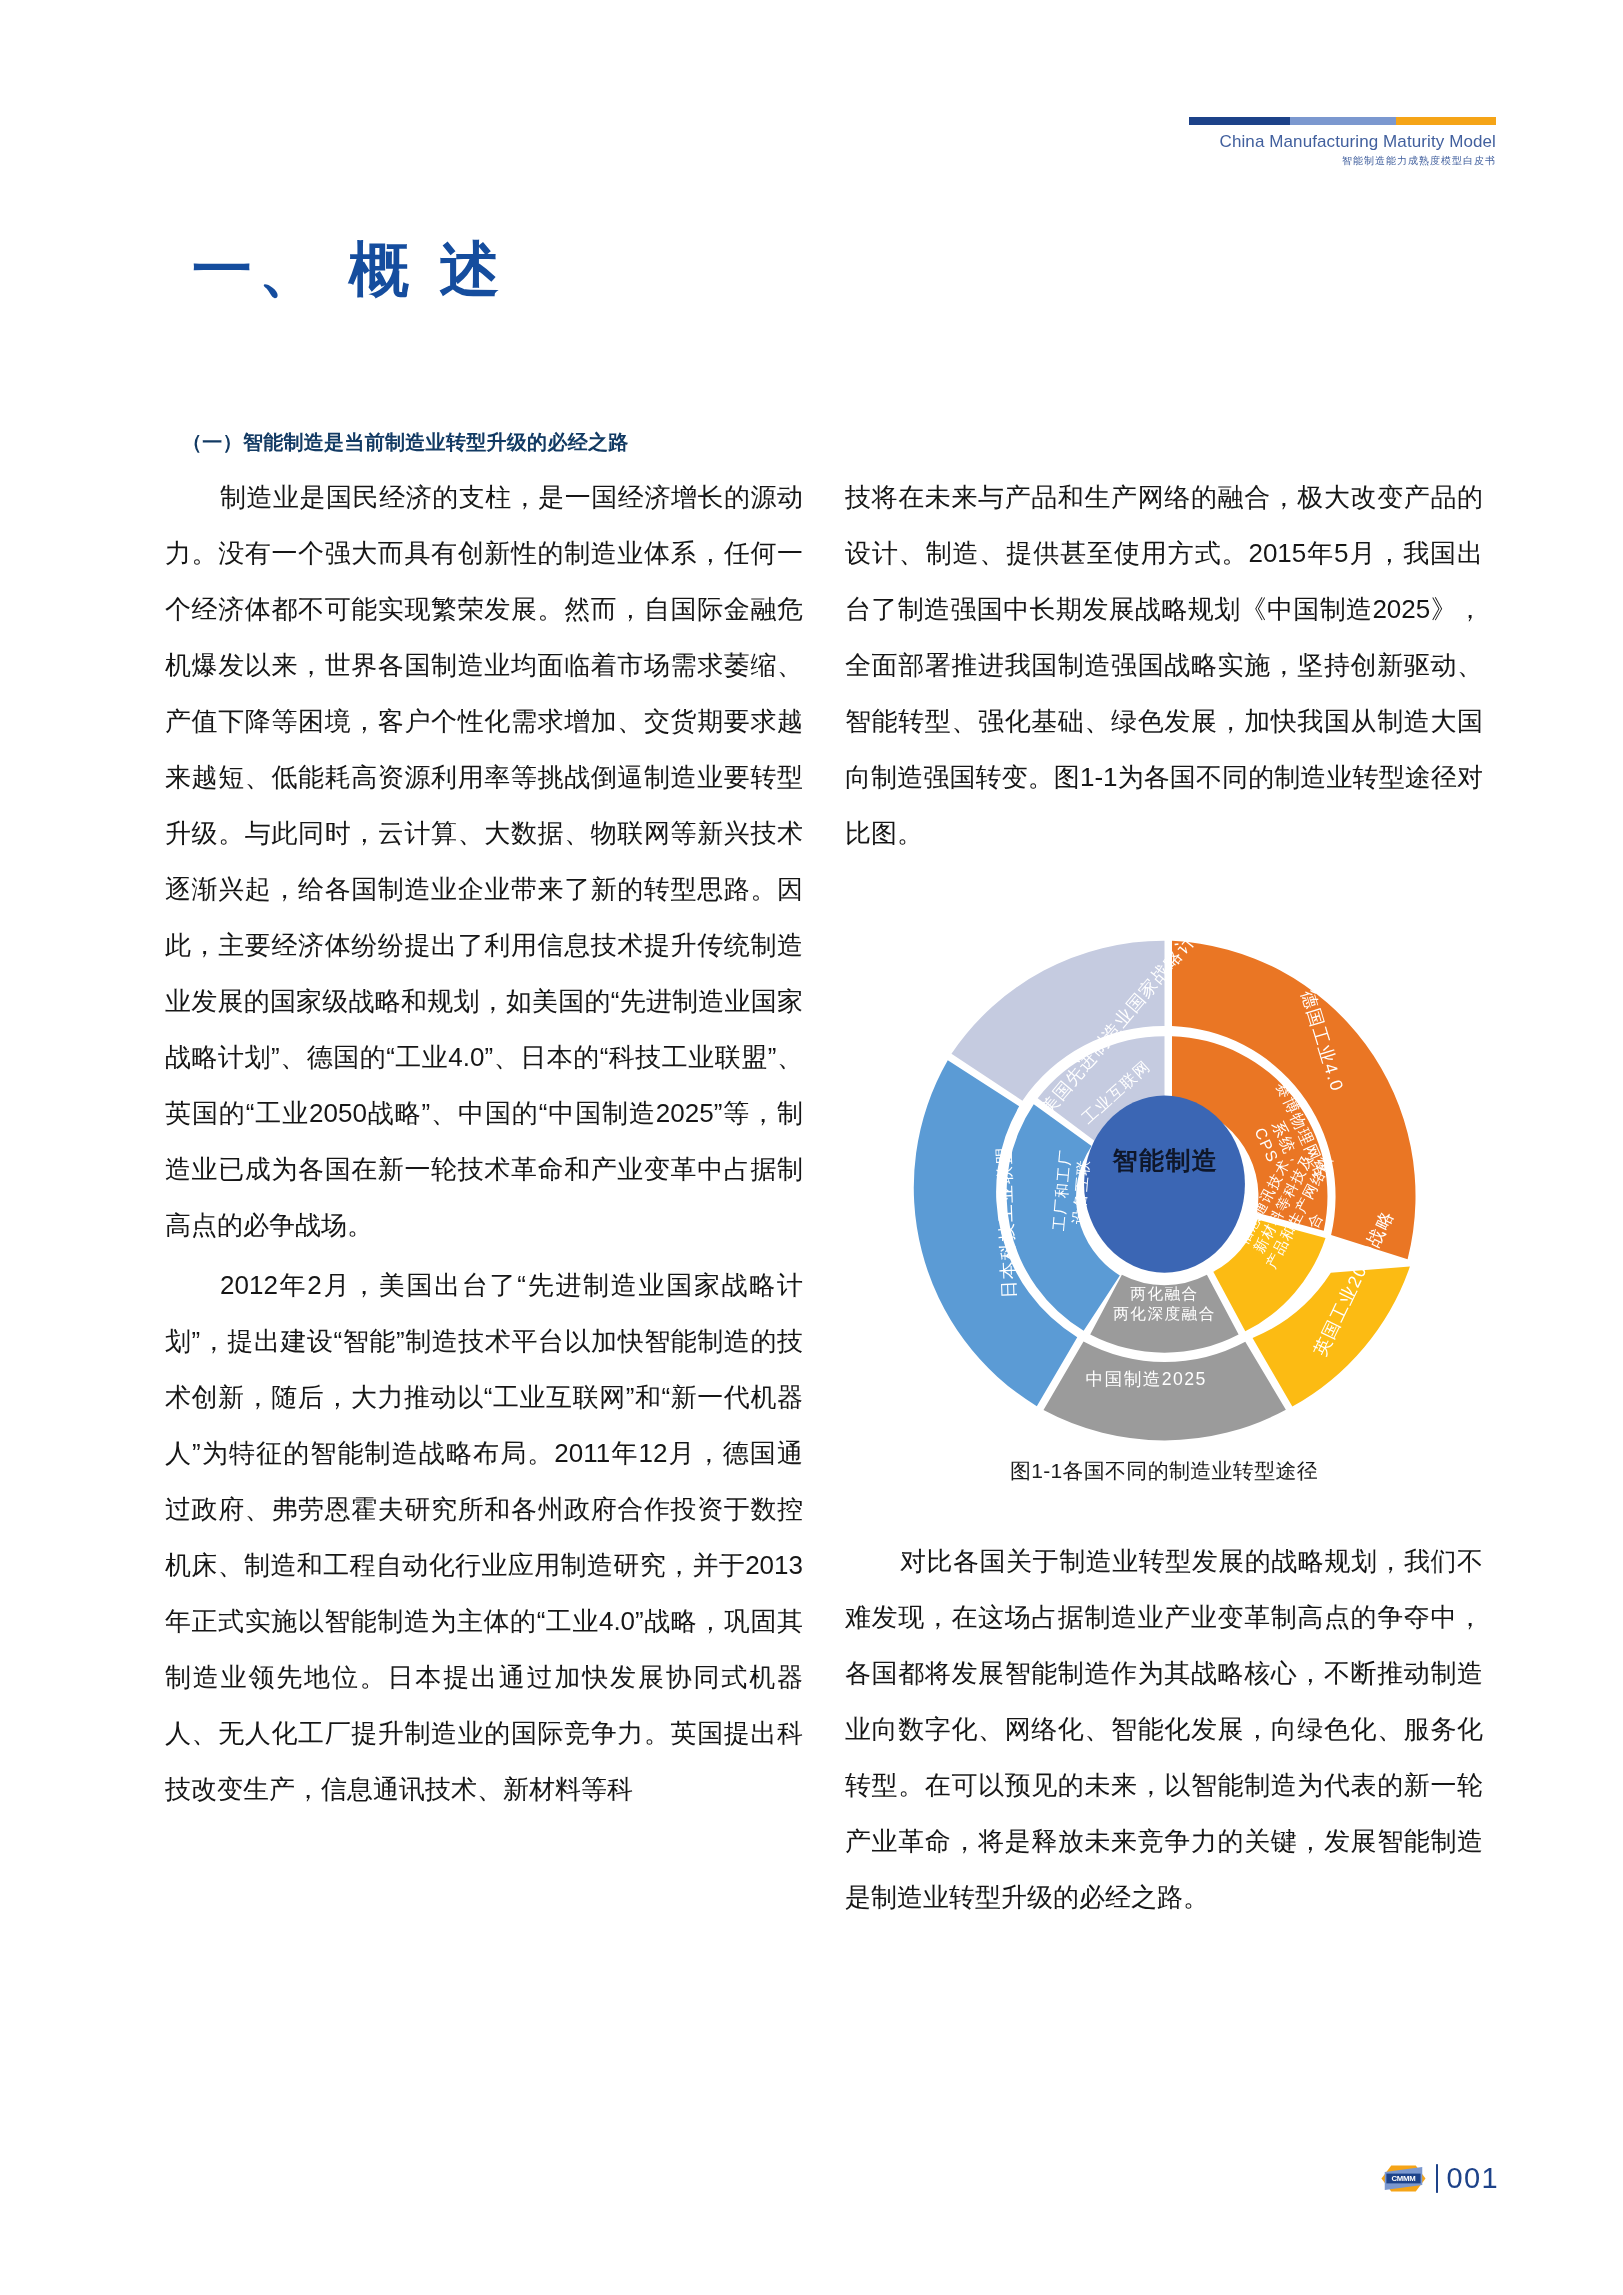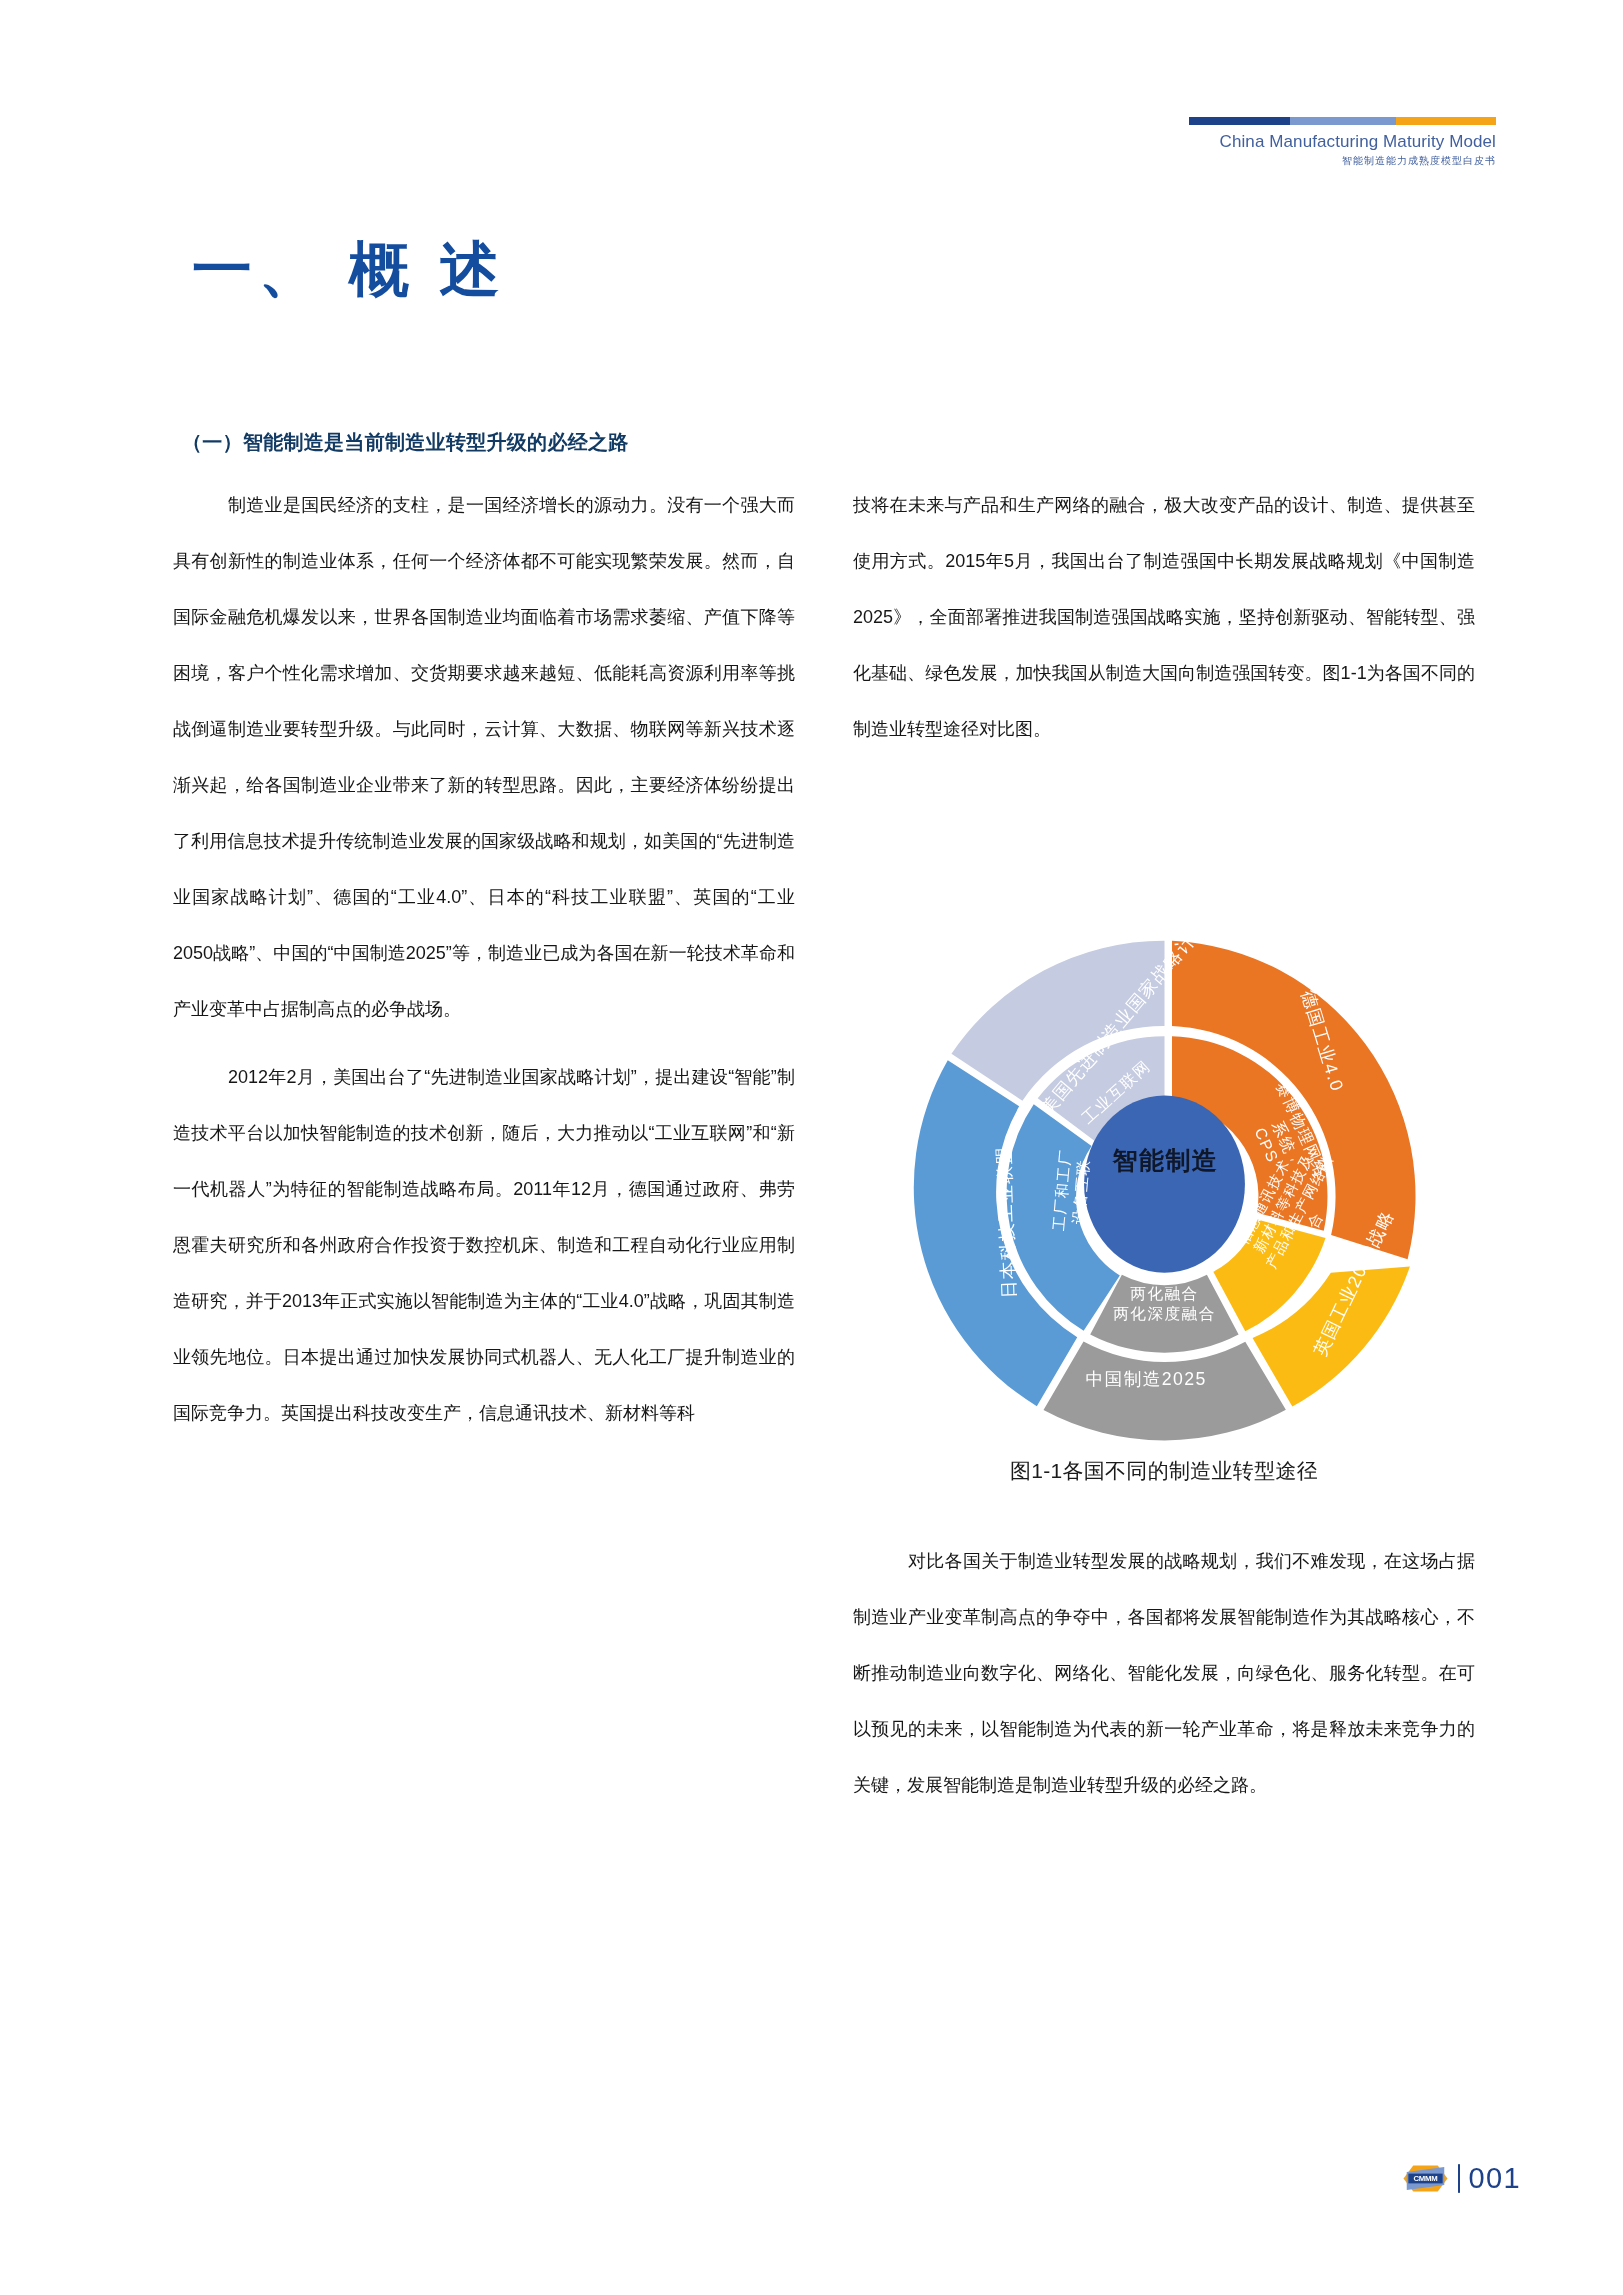--- a/index.html
+++ b/index.html
@@ -78,27 +78,27 @@
   
   .column {
     position: absolute;
     width: 646px;
     top: 465px;
   }
   #col-left  { left: 161px; }
   #col-right { left: 841px; }
 
   .para {
-    font-size: 18px;
+    font-size: 26px;
     color: #161616;
     line-height: 56px;
     text-align: justify;
     text-justify: inter-character;
     letter-spacing: 0px;
-    margin: 12px;
+    margin: 4px;
   }
   .para + .para { margin-top: 0px; }
   .indent { text-indent: 55px; }
 
   
   #figure-block {
     position: absolute;
     left: 841px;
     top: 903px;
     width: 646px;
@@ -148,21 +148,21 @@
     color: #0f172a;
     font-size: 25px;
     font-weight: bold;
     letter-spacing: 1.4px;
     transform: translate(1.4px, -12.3px);
   }
 
   
   #footer {
     position: absolute;
-    right: 102px;
+    right: 124px;
     bottom: 101px;
     display: flex;
     align-items: center;
     gap: 8px;
   }
   #cmmm-logo { width: 49px; height: 31px; display: block; }
   #page-sep {
     width: 2.7px;
     height: 29px;
     background: #1d4289;

